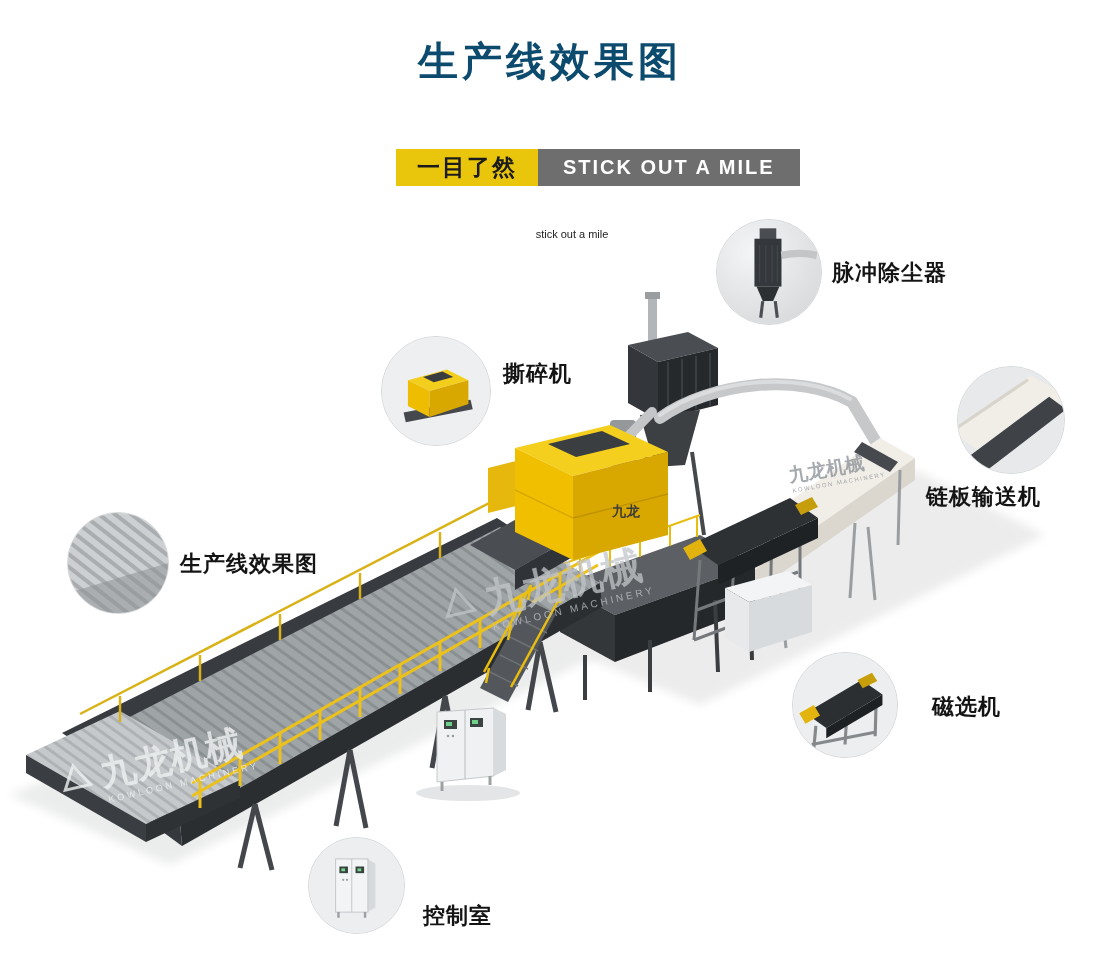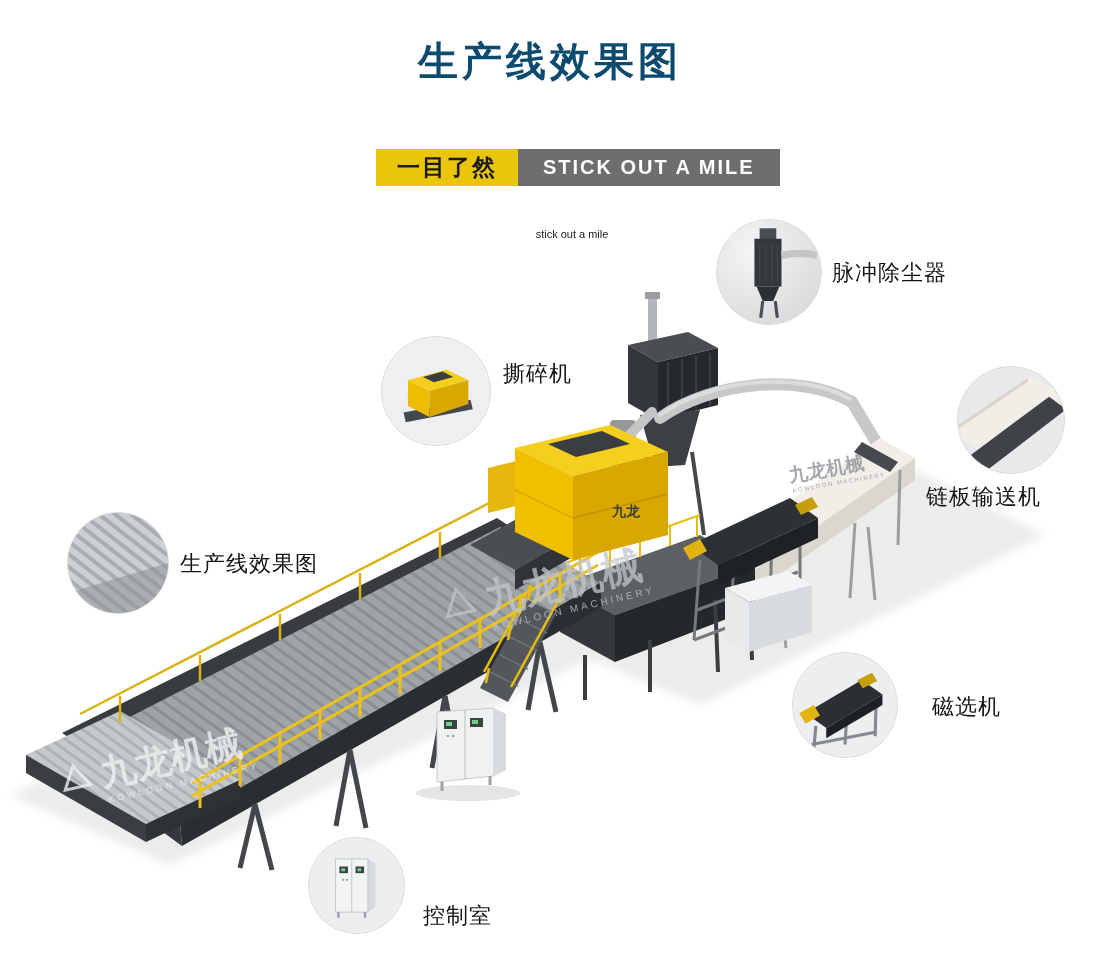--- a/index.html
+++ b/index.html
@@ -3,34 +3,34 @@
 <meta charset="utf-8">
 <style>
   * { margin:0; padding:0; box-sizing:border-box; }
   html,body { background:#ffffff; font-family:"Liberation Sans", sans-serif; }
   .page { position:relative; width:1100px; height:956px; background:#fff; overflow:hidden; margin:0 auto; }
 
   .title { position:absolute; top:34px; left:0; width:100%; text-align:center;
            font-size:40px; font-weight:700; color:#0c4a6e; letter-spacing:4px; z-index:5; }
   .subtitle { position:absolute; top:99px; left:0; width:100%; text-align:center;
               font-size:15px; font-weight:700; color:#111; z-index:5; }
-  .banner { position:absolute; top:149px; left:364px; height:37px; display:flex; z-index:5;padding-left:12px; }
+  .banner { position:absolute; top:149px; left:384px; height:37px; display:flex; z-index:5;padding-left:12px; }
   .banner-cn { background:#e9c60c; color:#1b1b1b; font-size:23px; font-weight:700;
                padding:0 21px; display:flex; align-items:center; letter-spacing:2px; }
   .banner-en { background:#6e6e6e; color:#ffffff; font-size:20px; font-weight:700;
                padding:0 25px; display:flex; align-items:center; letter-spacing:2px; }
   .tagline { position:absolute; top:228px; left:472px; width:200px; text-align:center;
              font-size:11px; color:#222; z-index:5; }
 
   .illustration { position:absolute; left:0; top:0; width:1100px; height:956px; z-index:1; }
 
   .callout-circle { position:absolute; border-radius:50%; overflow:hidden;
                     border:1px solid #d6d8da; background:#eef0f1; z-index:3; }
   .callout-circle svg { width:100%; height:100%; display:block; }
-  .callout-label { position:absolute; font-size:22px; font-weight:400; color:#141414;
+  .callout-label { position:absolute; font-size:22px; font-weight:700; color:#141414;
                    letter-spacing:1px; white-space:nowrap; z-index:4; }
 </style>
 </head>
 <body>
 
 <div class="page">
 
   <div class="title">生产线效果图</div>
   <div class="banner">
     <div class="banner-cn">一目了然</div>

